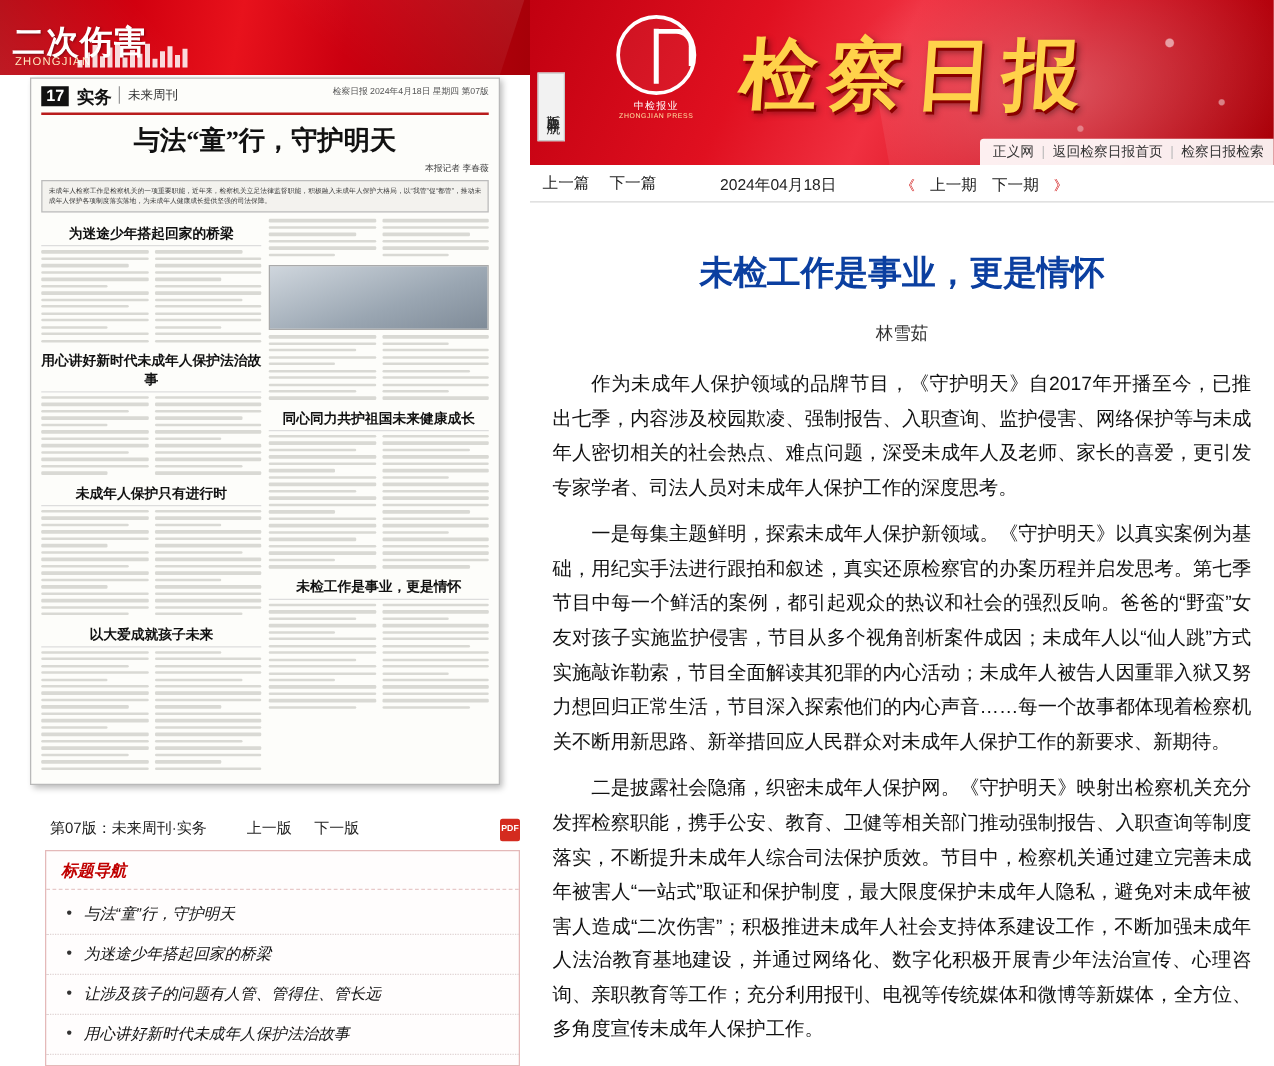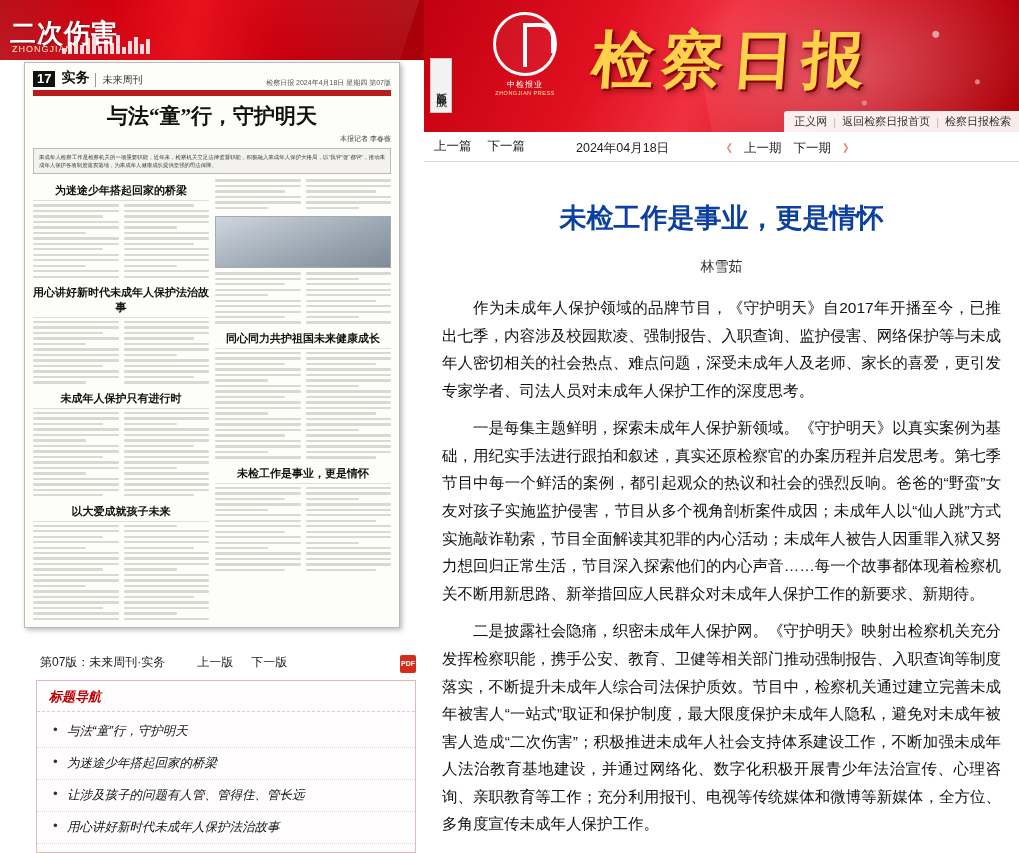--- a/index.html
+++ b/index.html
@@ -58,22 +58,22 @@
   .paper-wrap {
     position: absolute; left: 24px; top: 62px;
     width: 376px; height: 566px;
     background: #fdfdfa;
     border: 1px solid #b9b9b9;
     box-shadow: 2px 2px 5px rgba(0,0,0,0.28);
     overflow: hidden;
     padding: 6px 8px 4px 8px;
   }
   .pg-head {
-    display: flex; align-items: flex-end; gap: 6px;
-    border-bottom: 6px solid #b91c1c; padding-bottom: 3px; margin-bottom: 4px;
+    display: flex; align-items: flex-start; gap: 6px;
+    border-bottom: 2px solid #b91c1c; padding-bottom: 3px; margin-bottom: 4px;
   }
   .pg-num {
     background: #111; color: #fff; font-weight: bold;
     font-size: 13px; padding: 1px 4px; line-height: 1.1;
   }
   .pg-sec { font-size: 14px; font-weight: bold; color: #111; }
   .pg-supp { font-size: 10px; color: #333; border-left: 1px solid #999; padding-left: 6px; }
   .pg-right { margin-left: auto; font-size: 7px; color: #555; text-align: right; line-height: 1.3; }
 
   .pg-title {

